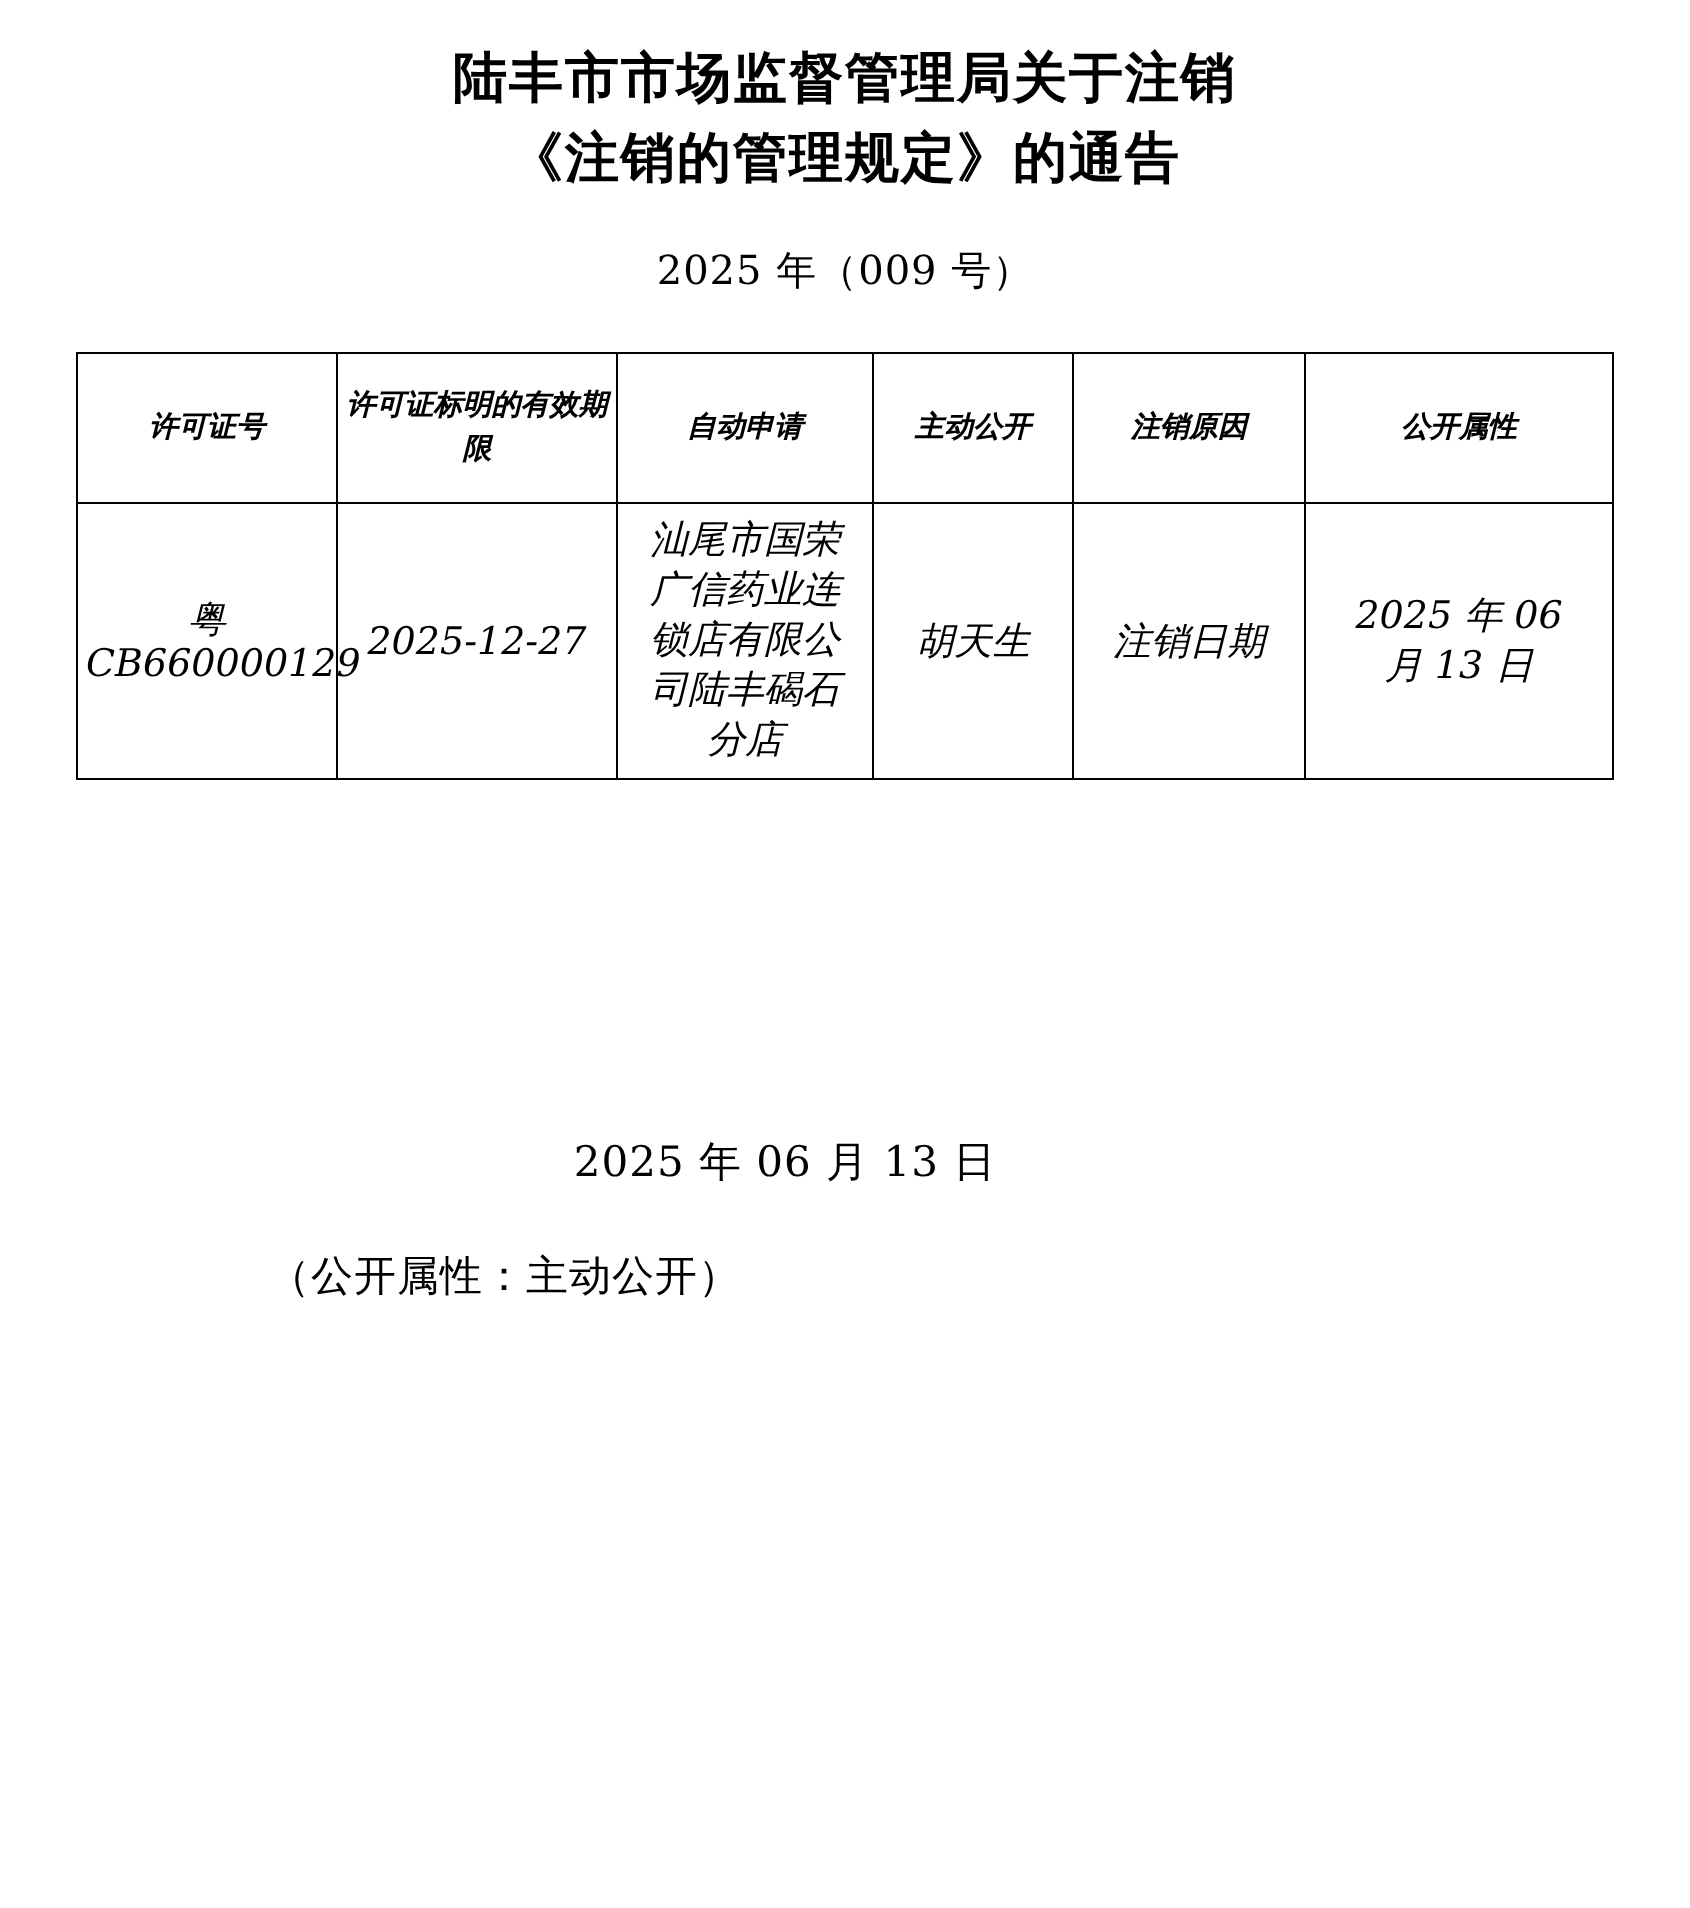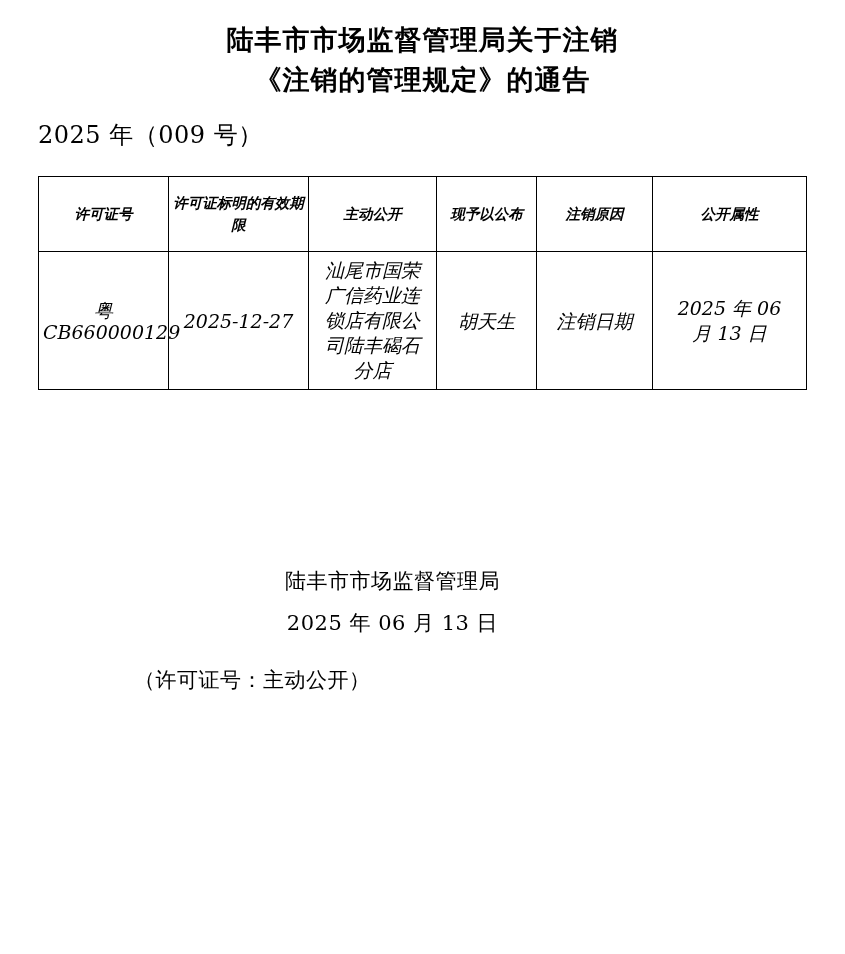--- a/index.html
+++ b/index.html
@@ -27,22 +27,22 @@
     font-size: 27px;
     font-weight: bold;
     line-height: 40px;
     letter-spacing: 1px;
     margin: 6px 0 0 0;
   }
   .doc-title .line {
     display: block;
   }
   .doc-subtitle {
-    text-align: left;
-    font-size: 24px;
+    text-align: center;
+    font-size: 20px;
     line-height: 30px;
     margin-top: 20px;
     letter-spacing: 0.5px;
   }
   .body-text {
     margin-top: 44px;
     font-size: 21px;
     line-height: 40px;
     text-align: justify;
     text-justify: inter-ideograph;
@@ -120,22 +120,22 @@
         <col class="col-2">
         <col class="col-3">
         <col class="col-4">
         <col class="col-5">
         <col class="col-6">
     </colgroup>
     <thead>
       <tr>
         <td>许可证号</td>
         <td>许可证标明的有效期限</td>
+        <td>自动申请</td>
         <td>主动公开</td>
-        <td>现予以公布</td>
         <td>注销原因</td>
         <td>公开属性</td>
       </tr>
     </thead>
     <tbody>
       <tr>
         <td>粤 CB660000129</td>
         <td>2025-12-27</td>
         <td>
           <span class="cell-narrow">汕尾市国荣广信药业连锁店有限公司陆丰碣石分店</span>
@@ -143,19 +143,18 @@
         <td>胡天生</td>
         <td>注销日期</td>
         <td>
           <span class="cell-narrow">2025 年 06 月 13 日</span>
         </td>
       </tr>
     </tbody>
   </table>
 
   <div class="signature">
-    <div>陆丰市市场监督管理局</div>
     <div>2025 年 06 月 13 日</div>
   </div>
 
-  <div class="disclosure">（许可证号：主动公开）</div>
+  <div class="disclosure">（公开属性：主动公开）</div>
 
 </div>
 
 </body></html>

